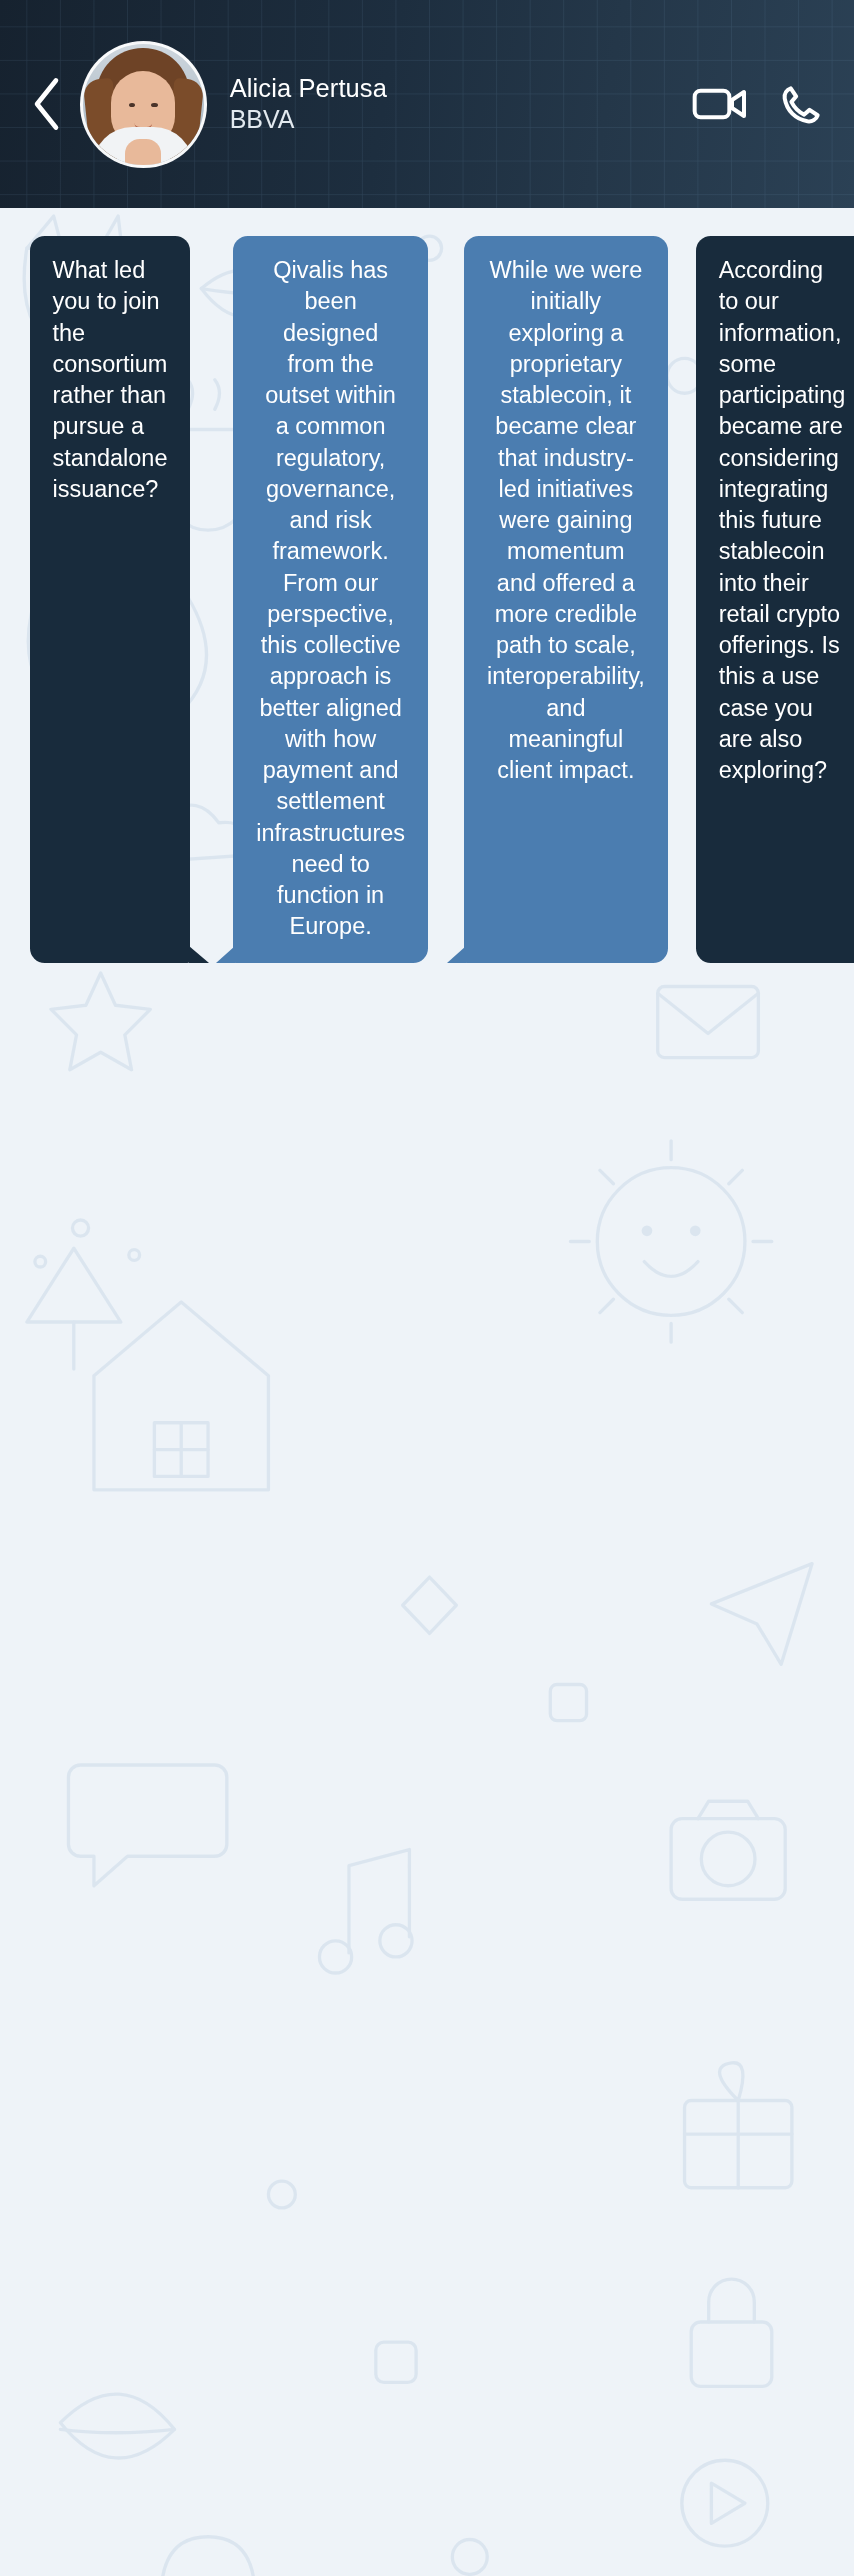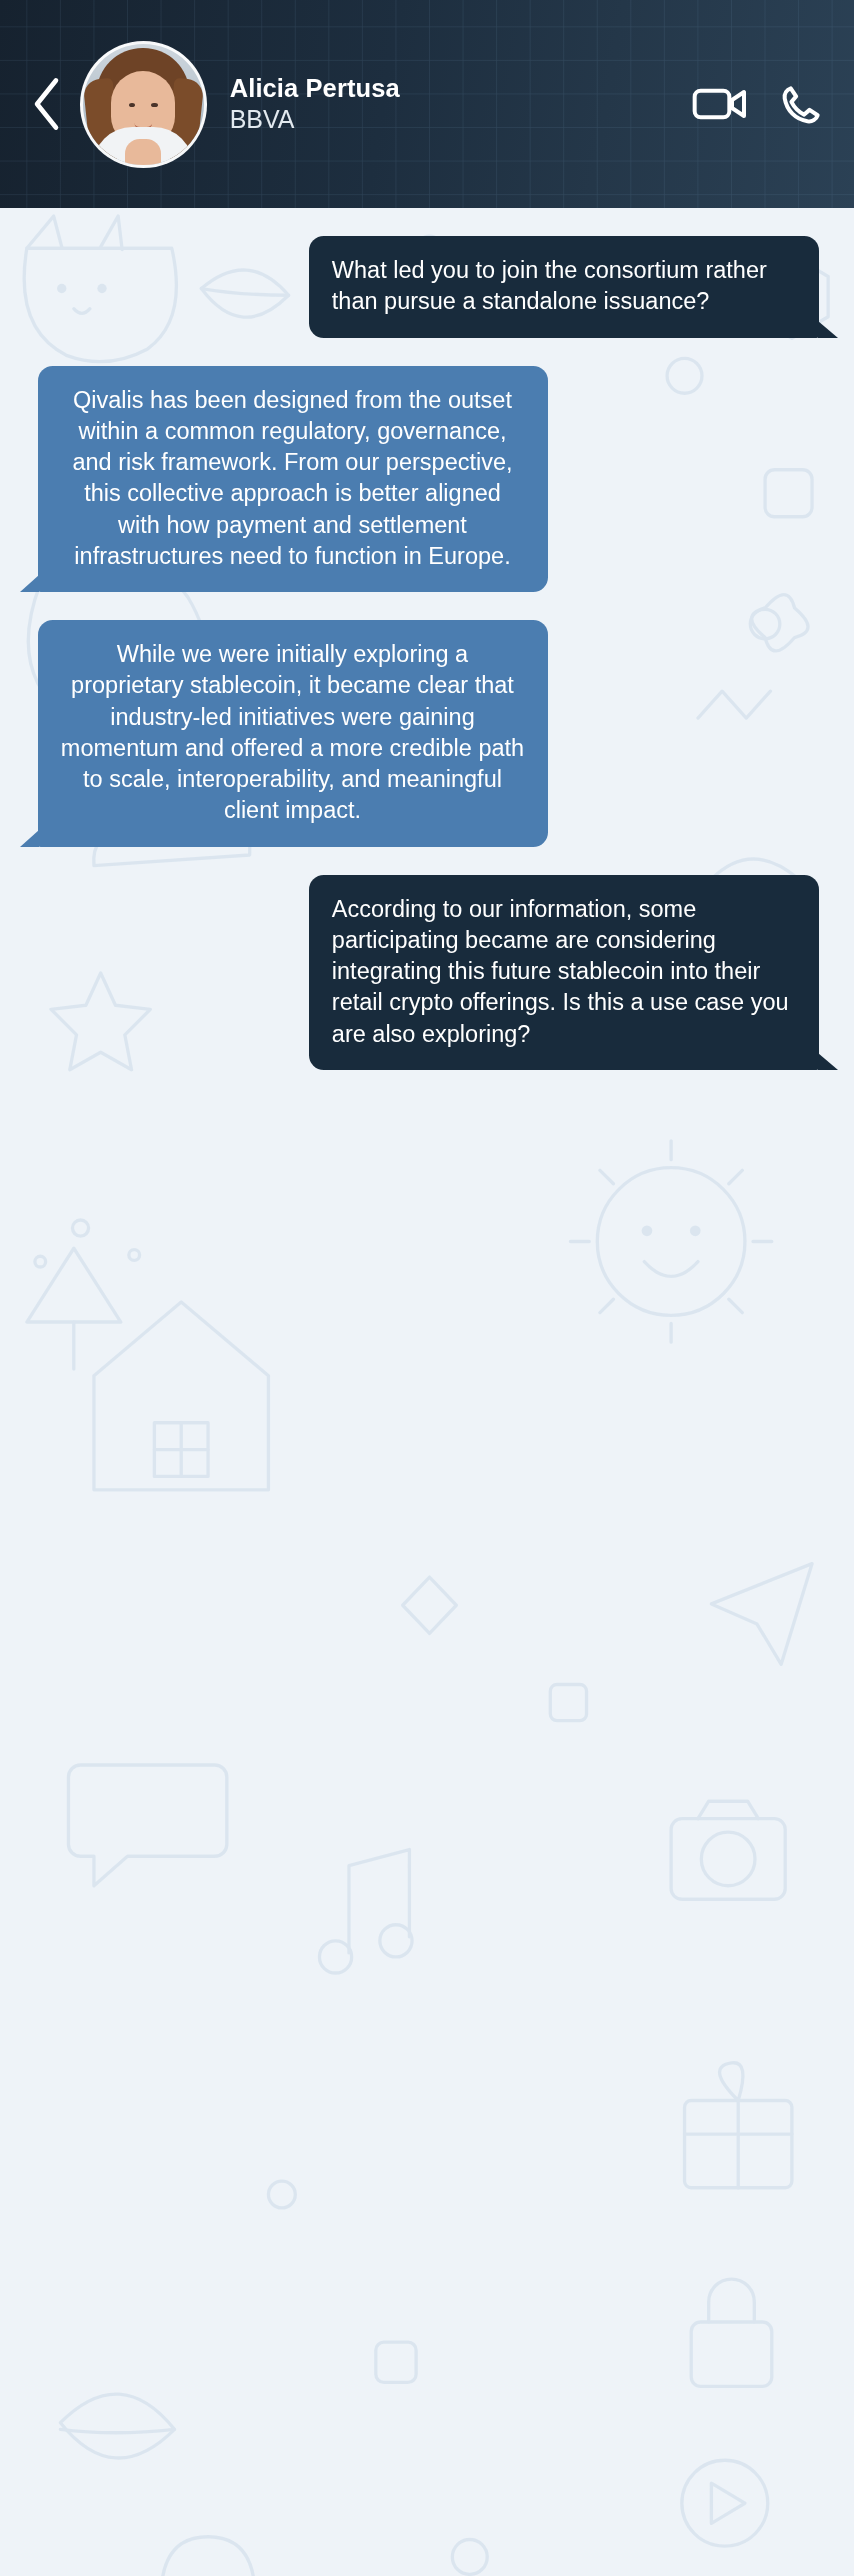--- a/index.html
+++ b/index.html
@@ -152,21 +152,21 @@
     margin-left: 23px;
     display: flex;
     flex-direction: column;
     justify-content: center;
     gap: 2.7px;
     flex: 1 1 auto;
     position: relative;
   }
   .contact-name {
     font-size: 25.5px;
-    font-weight: bold;
+    font-weight: normal;
     letter-spacing: 0.1px;
     color: #ffffff;
   }
   .contact-org {
     font-size: 25px;
     color: #e2e9ef;
     font-weight: 400;
   }
   .contact-status {
     font-size: 21px;
@@ -180,21 +180,20 @@
     position: relative;
   }
   .hdr-icon { cursor: pointer; display: flex; align-items: center; justify-content: center; }
 
   
   .messages {
     position: relative;
     z-index: 2;
     padding: 28px 29.5px 40px 29.5px;
     display: flex;
-    flex-direction: column;
     gap: 28px;
   }
   .row { display: flex; width: 100%; }
   .row.out { justify-content: flex-end; }
   .row.in { justify-content: flex-start; text-align: center; }
 
   .bubble {
     position: relative;
     max-width: 510px;
     padding: 19px 23px 20px 23px;

